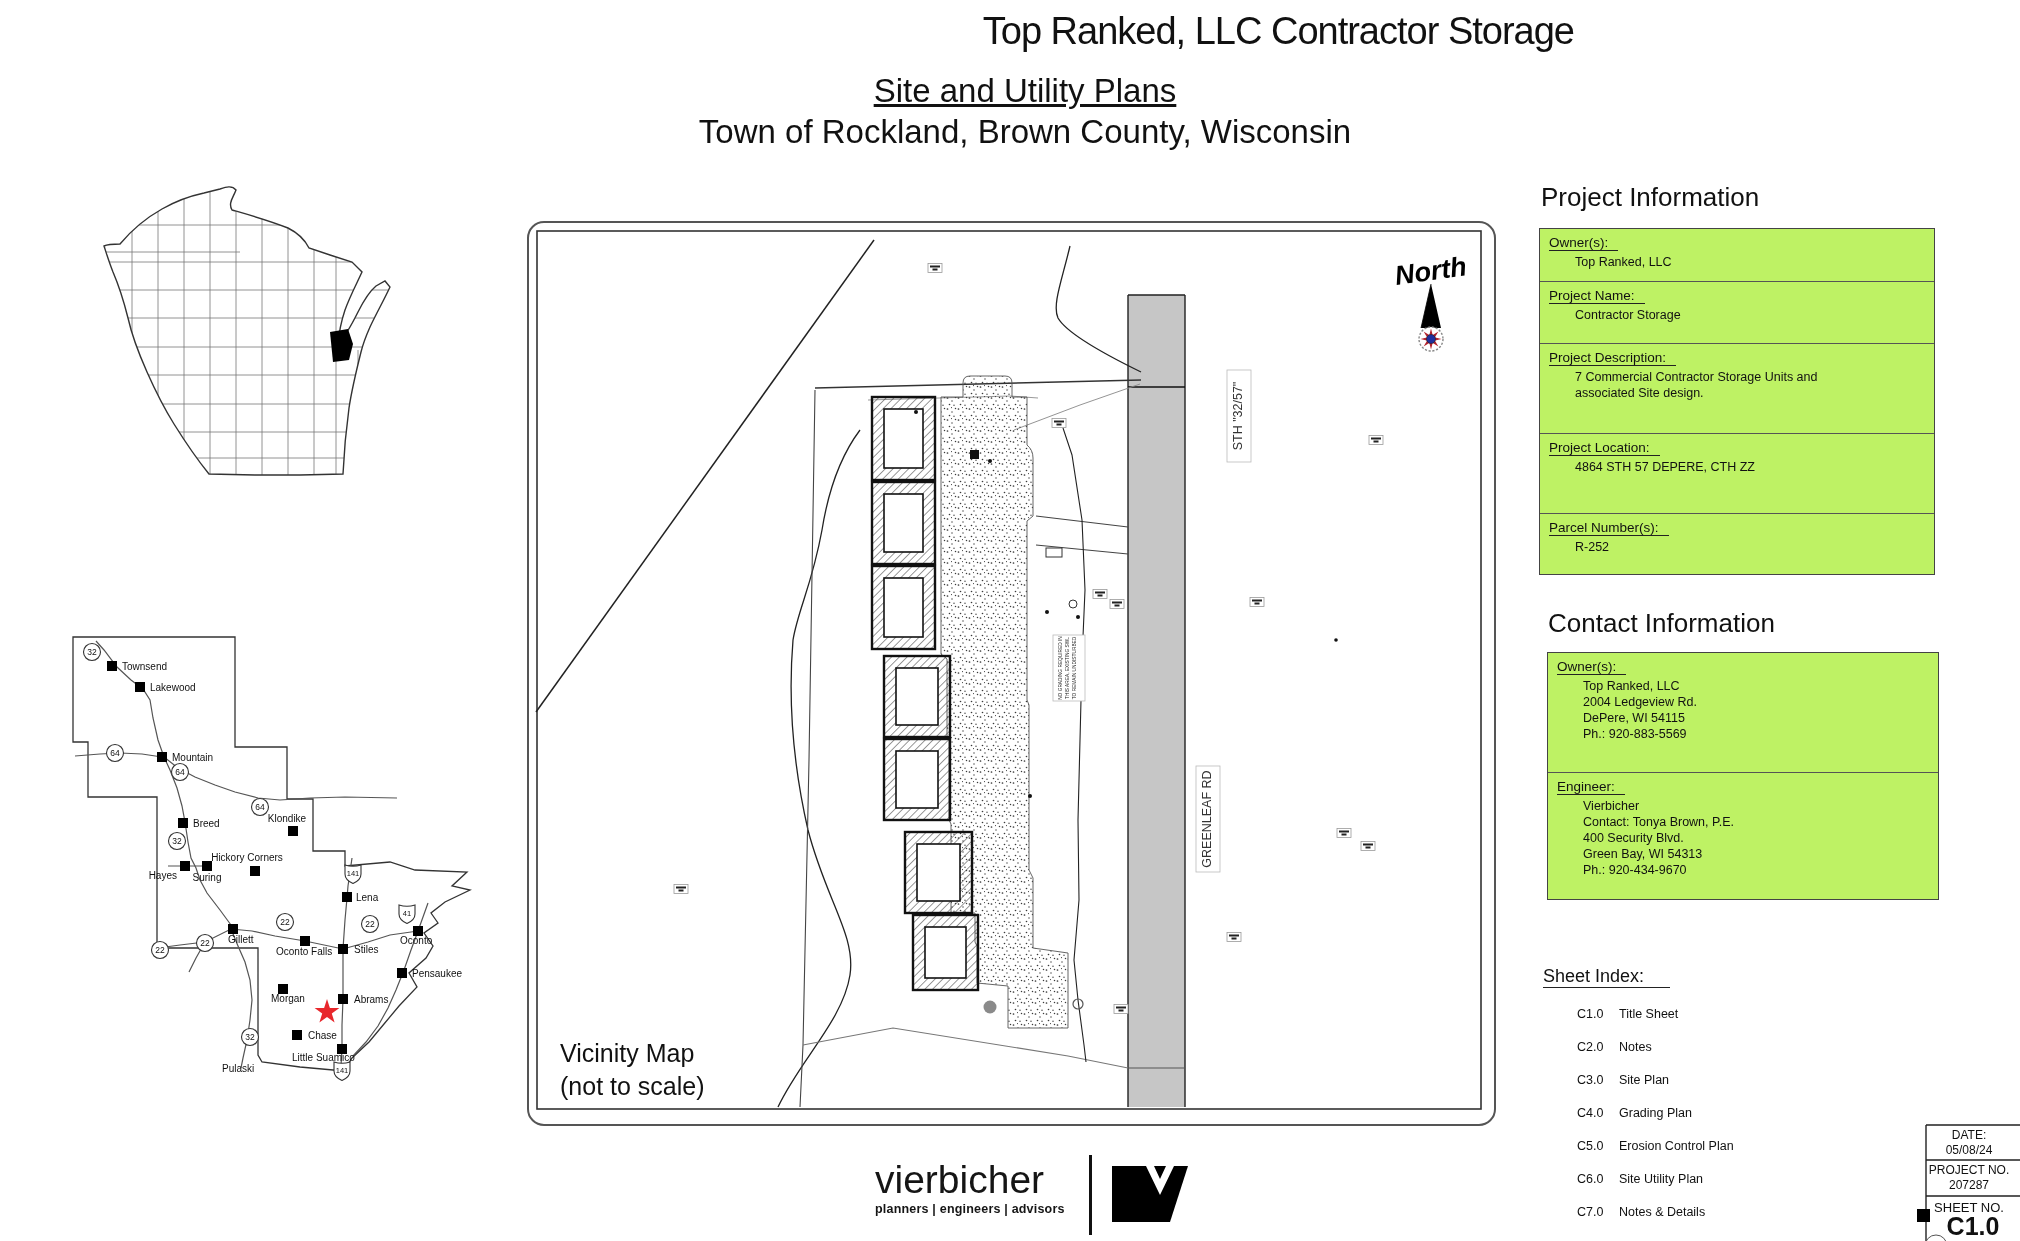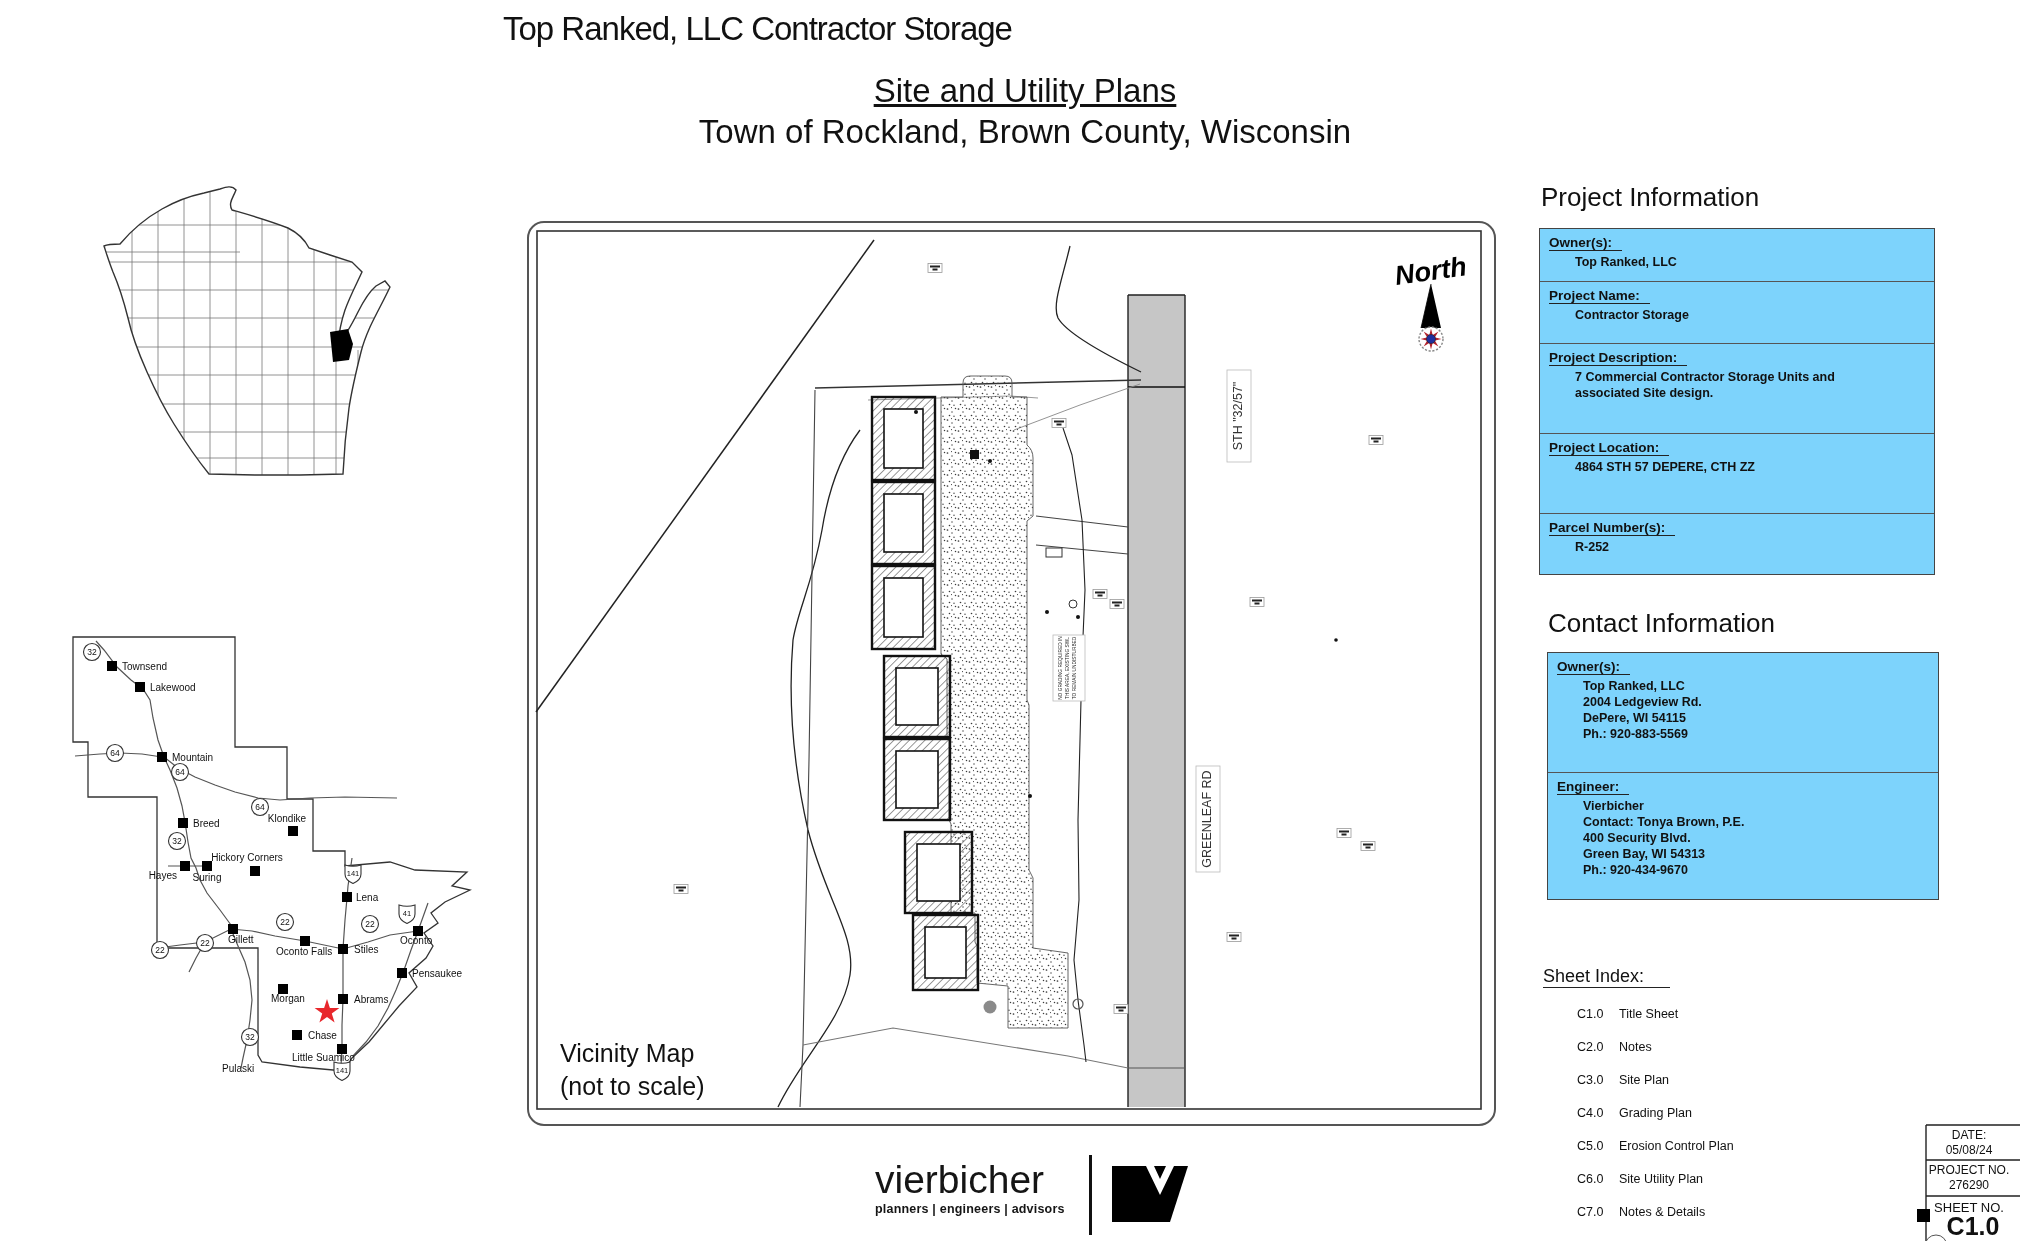--- a/index.html
+++ b/index.html
@@ -1,25 +1,25 @@
 <!DOCTYPE html>
 <html><head>
 <meta charset="utf-8">
 <style>
   html,body{margin:0;padding:0;}
   body{width:2020px;height:1241px;position:relative;background:#fff;overflow:hidden;
        font-family:"Liberation Sans",sans-serif;color:#111;}
   .abs{position:absolute;}
   
-  .title1{left:503px;top:10px;width:1090px;text-align:left;font-size:33px;letter-spacing:-1px;}
+  .title1{left:484px;top:10px;width:1090px;text-align:right;font-size:38px;letter-spacing:-1px;}
   .title2{left:480px;top:72px;width:1090px;text-align:center;font-size:33px;text-decoration:underline;}
   .title3{left:480px;top:113px;width:1090px;text-align:center;font-size:33px;}
   
   .panel-head{font-size:26px;}
-  .info-box{border:1.5px solid #444;background:#7dd3fc;font-weight:bold;}
+  .info-box{border:1.5px solid #444;background:#bef264;}
   .info-row{position:relative;border-bottom:1.2px solid #555;padding:4px 8px 0 9px;box-sizing:border-box;}
   .info-row:last-child{border-bottom:none;}
   .info-label{font-size:13.5px;border-bottom:1px solid #222;padding-right:10px;display:inline-block;}
   .info-lines{margin:3px 0 0 26px;font-size:12.5px;line-height:16px;}
   .sheet-index{font-size:12.5px;}
   .si-head{font-size:18px;border-bottom:1px solid #222;display:inline-block;padding-right:26px;}
   .si-row{margin-top:19px;}
   .si-num{display:inline-block;width:42px;margin-left:34px;}
   
   .vb-name{font-size:39px;letter-spacing:0px;color:#151515;}
@@ -361,16 +361,16 @@
 
 <div>
   <svg class="abs" style="left:1910px;top:1120px" width="110" height="121" viewBox="1910 1120 110 121">
     <path d="M1926,1125 H2020 M1926,1160 H2020 M1926,1196 H2020 M1926,1125 V1241" stroke="#222" stroke-width="1.4" fill="none"></path>
     <rect x="1917" y="1209" width="13" height="13" fill="#000"></rect>
     <circle cx="1936" cy="1246" r="11" fill="none" stroke="#555" stroke-width="1"></circle>
   </svg>
   <div class="abs tb-text" style="top:1128px">DATE:</div>
   <div class="abs tb-text" style="top:1143px">05/08/24</div>
   <div class="abs tb-text" style="top:1163px">PROJECT NO.</div>
-  <div class="abs tb-text" style="top:1178px">276290</div>
+  <div class="abs tb-text" style="top:1178px">207287</div>
   <div class="abs tb-text" style="top:1200px;font-size:13px">SHEET NO.</div>
   <div class="abs tb-big" style="top:1212px">C1.0</div>
 </div>
 
 </body></html>

